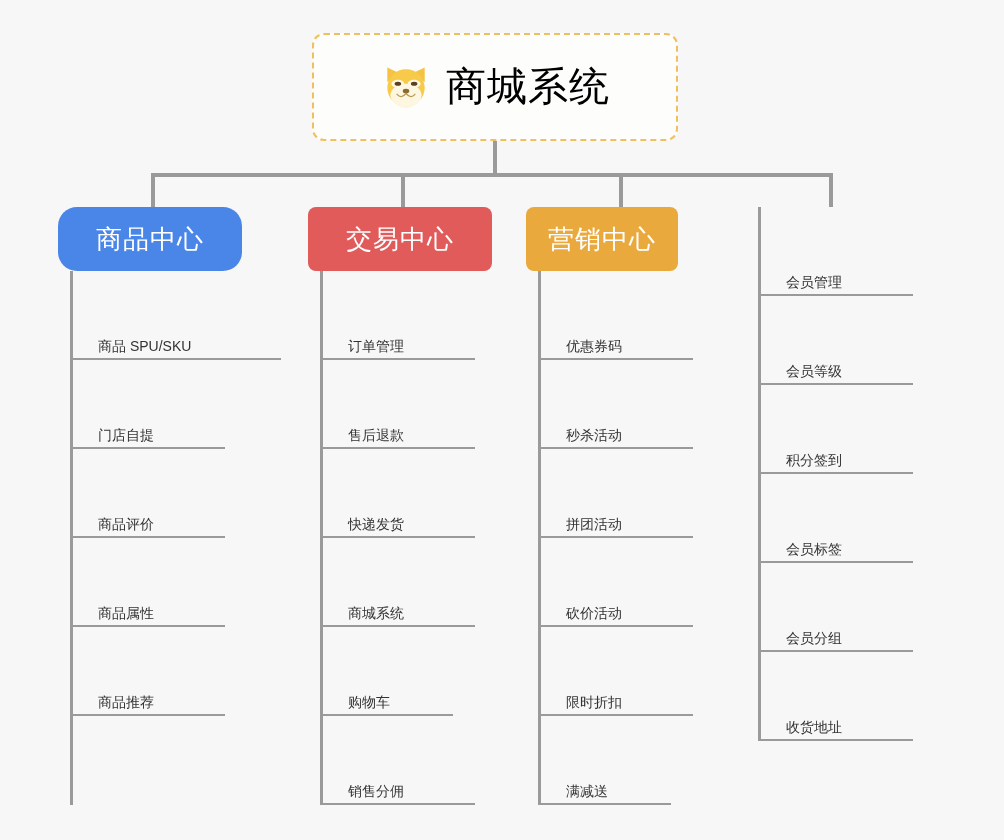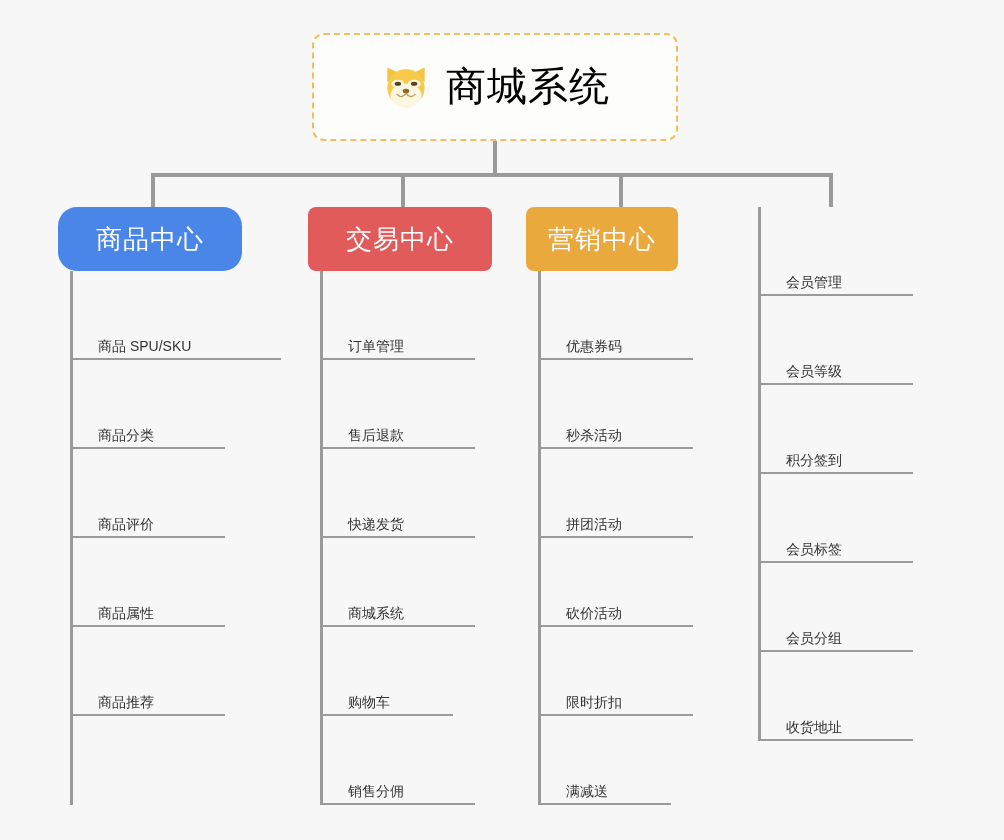--- a/index.html
+++ b/index.html
@@ -177,21 +177,21 @@
         <div class="cat-box" style="background: rgb(74, 134, 232); width: 184px; border-radius: 19px;">
           <span>商品中心</span>
         </div>
         <div class="leaf-tree">
           <div class="trunk" style="background: rgb(154, 154, 154); height: 534px;"></div>
           <div class="leaf">
             <span class="leaf-label">商品 SPU/SKU</span>
             <div class="leaf-underline" style="width: 209px; background: rgb(154, 154, 154);"></div>
           </div>
           <div class="leaf">
-            <span class="leaf-label">商品分类</span>
+            <span class="leaf-label">门店自提</span>
             <div class="leaf-underline" style="width: 153px; background: rgb(154, 154, 154);"></div>
           </div>
           <div class="leaf">
             <span class="leaf-label">商品评价</span>
             <div class="leaf-underline" style="width: 153px; background: rgb(154, 154, 154);"></div>
           </div>
           <div class="leaf">
             <span class="leaf-label">商品属性</span>
             <div class="leaf-underline" style="width: 153px; background: rgb(154, 154, 154);"></div>
           </div>

